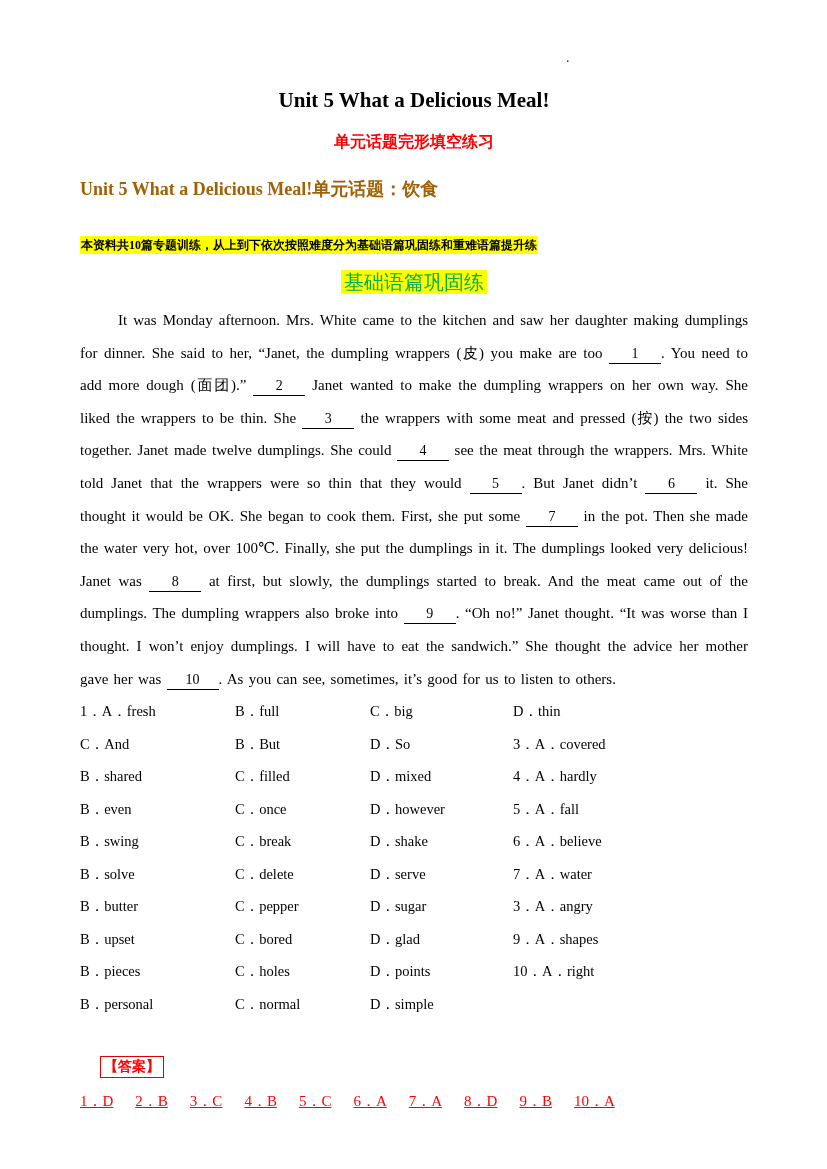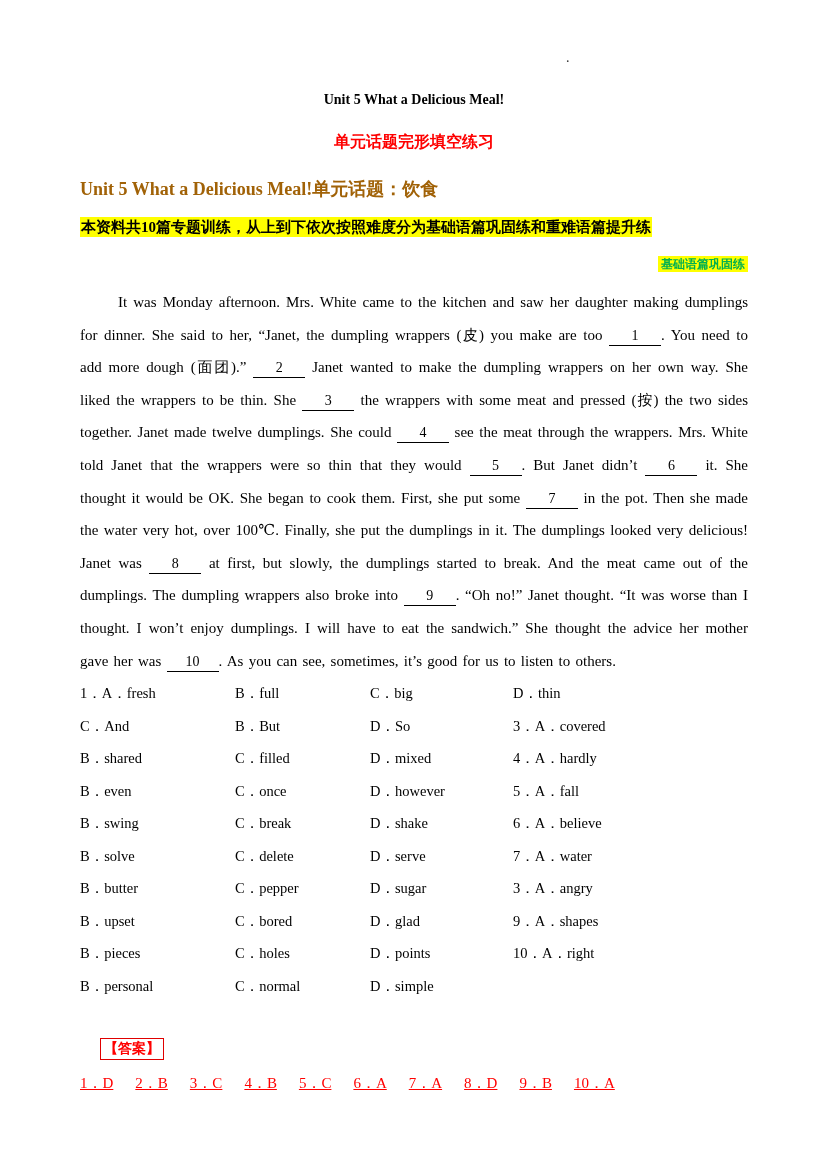--- a/index.html
+++ b/index.html
@@ -5,26 +5,26 @@
   * { margin:0; padding:0; box-sizing:border-box; }
   html,body { background:#ffffff; }
   .page {
     width:827px; height:1169px; position:relative; margin:0 auto;
     background:#ffffff; color:#000;
     font-family:"Liberation Serif","DejaVu Serif",serif;
     overflow:hidden;
   }
   .corner-mark { position:absolute; top:50px; left:566px; font-size:14px; color:#333; }
   .content { padding:88px 79px 0 80px; }
-  .doc-title { text-align:center; font-size:14px; line-height:24px; font-weight:bold; }
+  .doc-title { text-align:center; font-size:21px; line-height:24px; font-weight:bold; }
   .doc-subtitle { text-align:center; font-size:16px; line-height:24px; font-weight:bold; color:#FE0000; margin-top:18px; }
   .unit-heading { margin-top:25px; font-size:18px; line-height:20px; font-weight:bold; color:#a16207; }
-  .notice { margin-top:18px; font-size:15px; line-height:21px; font-weight:bold; }
+  .notice { margin-top:36px; font-size:12px; line-height:21px; font-weight:bold; }
   .notice .hl { background:#FFFF00; padding:2px 1px; }
-  .section-title { margin-top:15px; text-align:right; font-size:12px; line-height:23px; font-weight:bold; }
+  .section-title { margin-top:15px; text-align:center; font-size:20px; line-height:23px; font-weight:normal; }
   .section-title .hl { background:#FFFF00; color:#00B050; padding:1px 3px; }
   .passage {
     margin-top:10px; font-size:15px; line-height:32.6px;
     text-align:justify; text-indent:38px; word-spacing:1.5px;
   }
   .blank {
     display:inline-block; min-width:52px; text-indent:0; text-align:center;
     border-bottom:1px solid #000; line-height:19px; font-size:14px;
     white-space:nowrap;
   }

